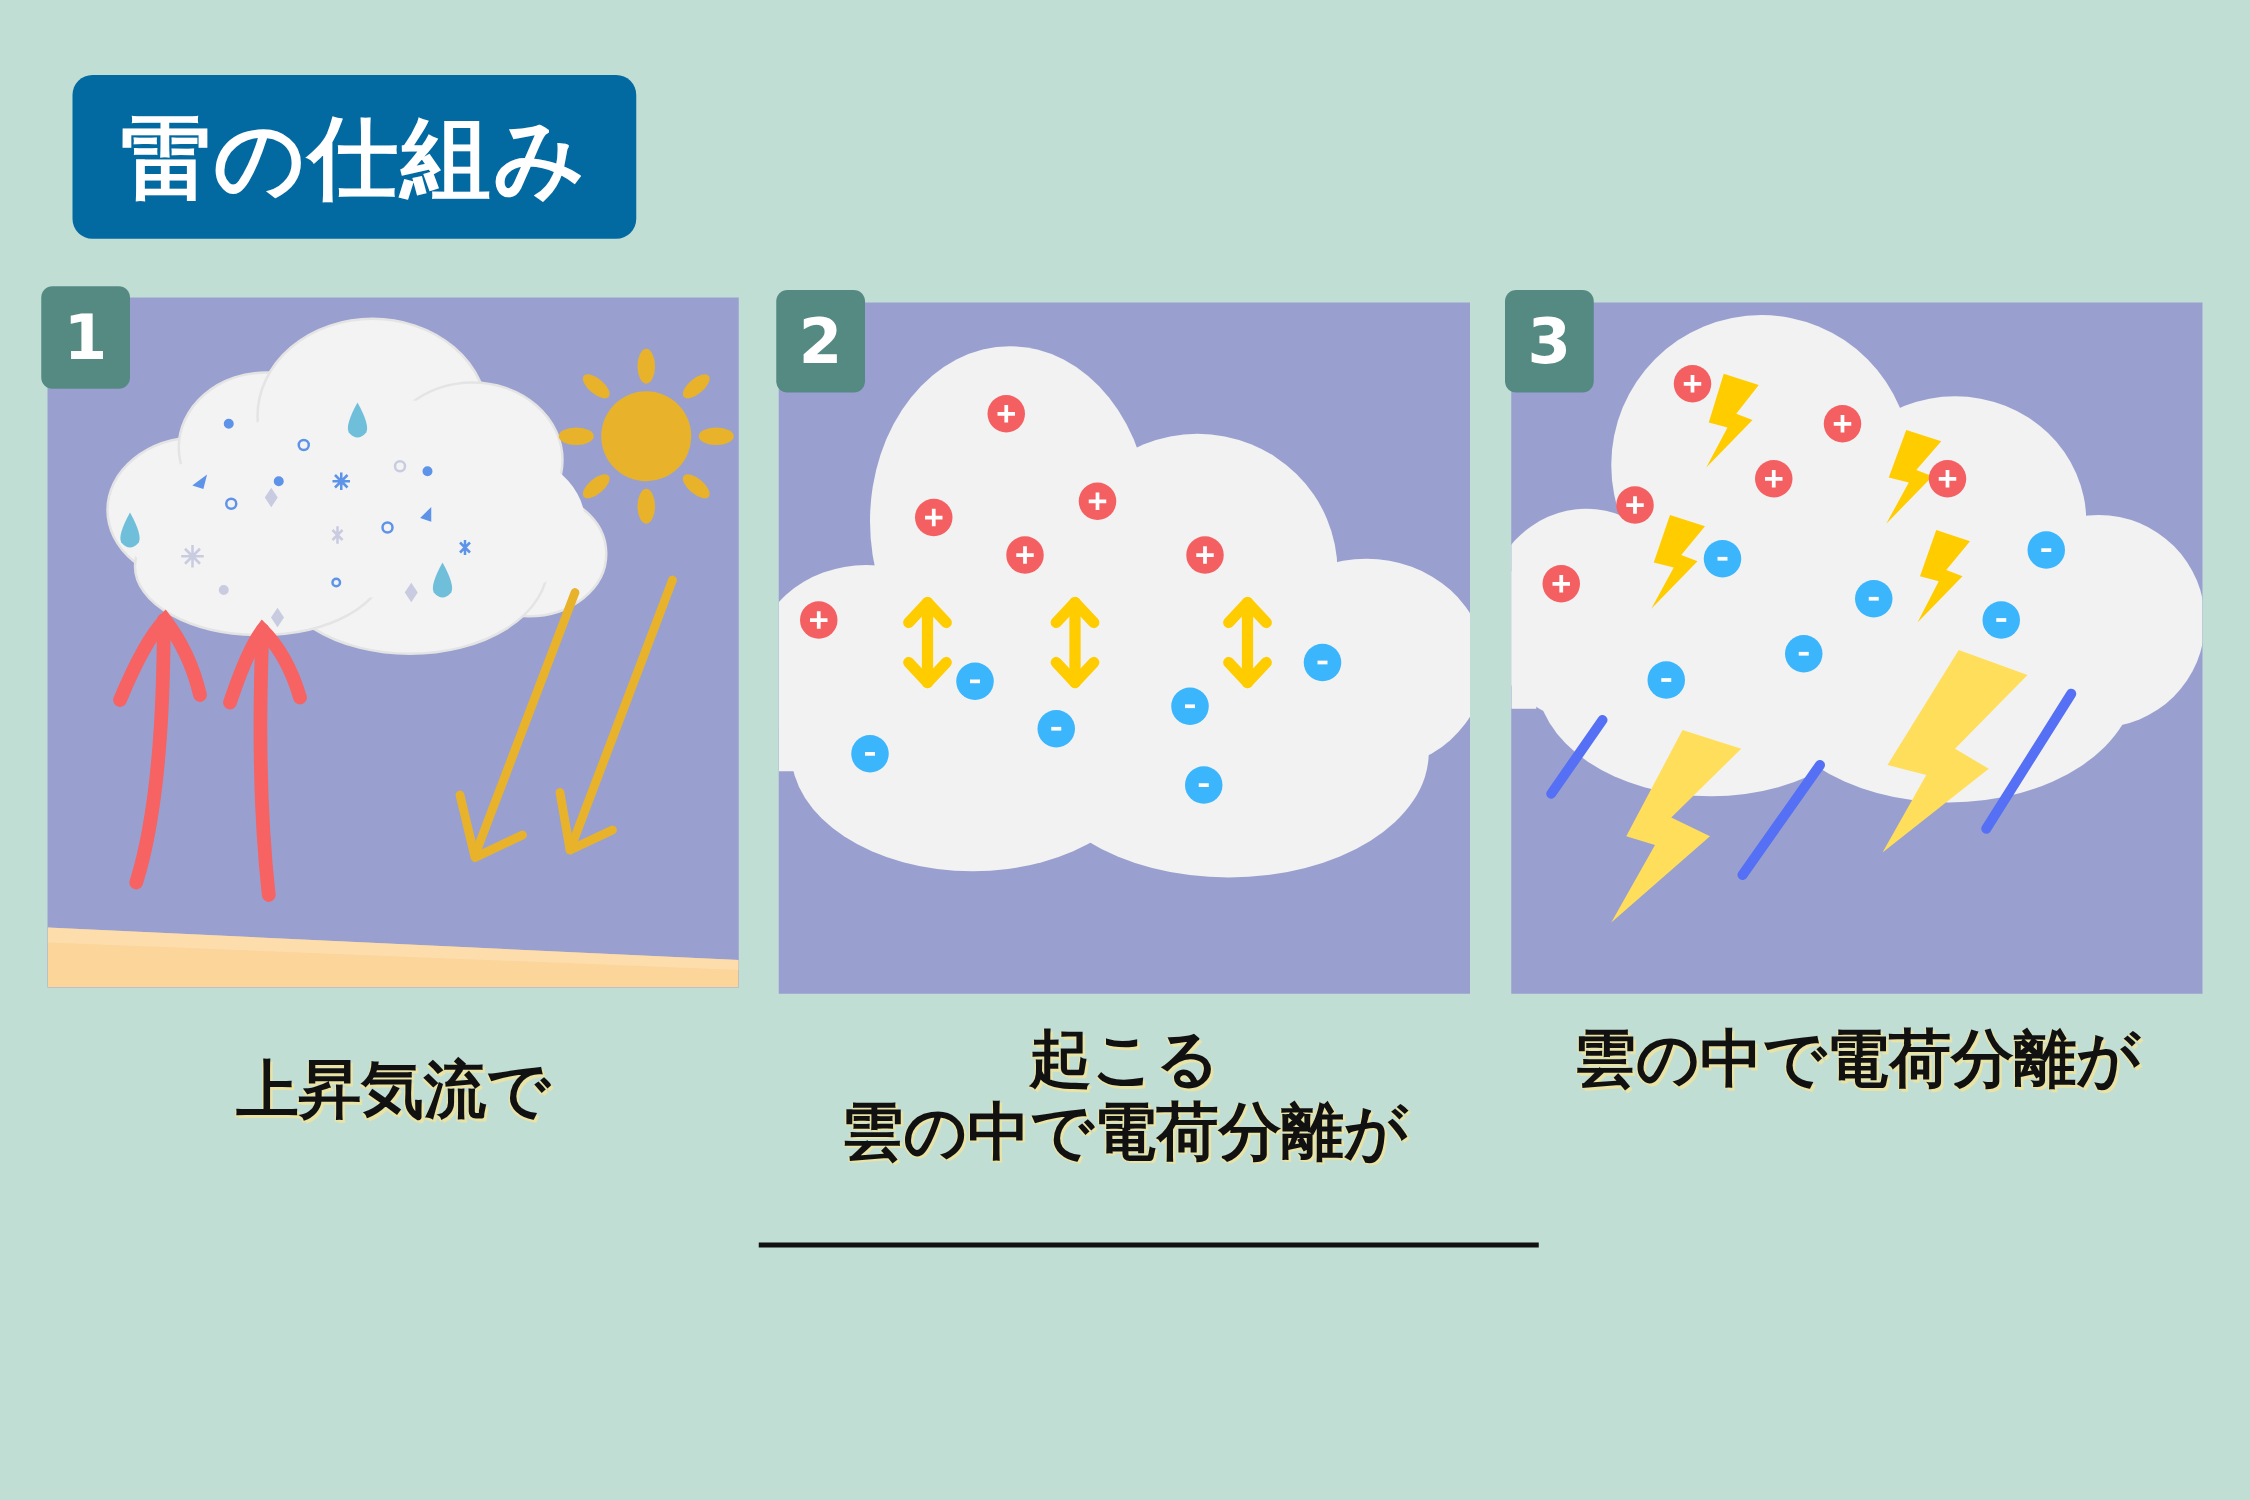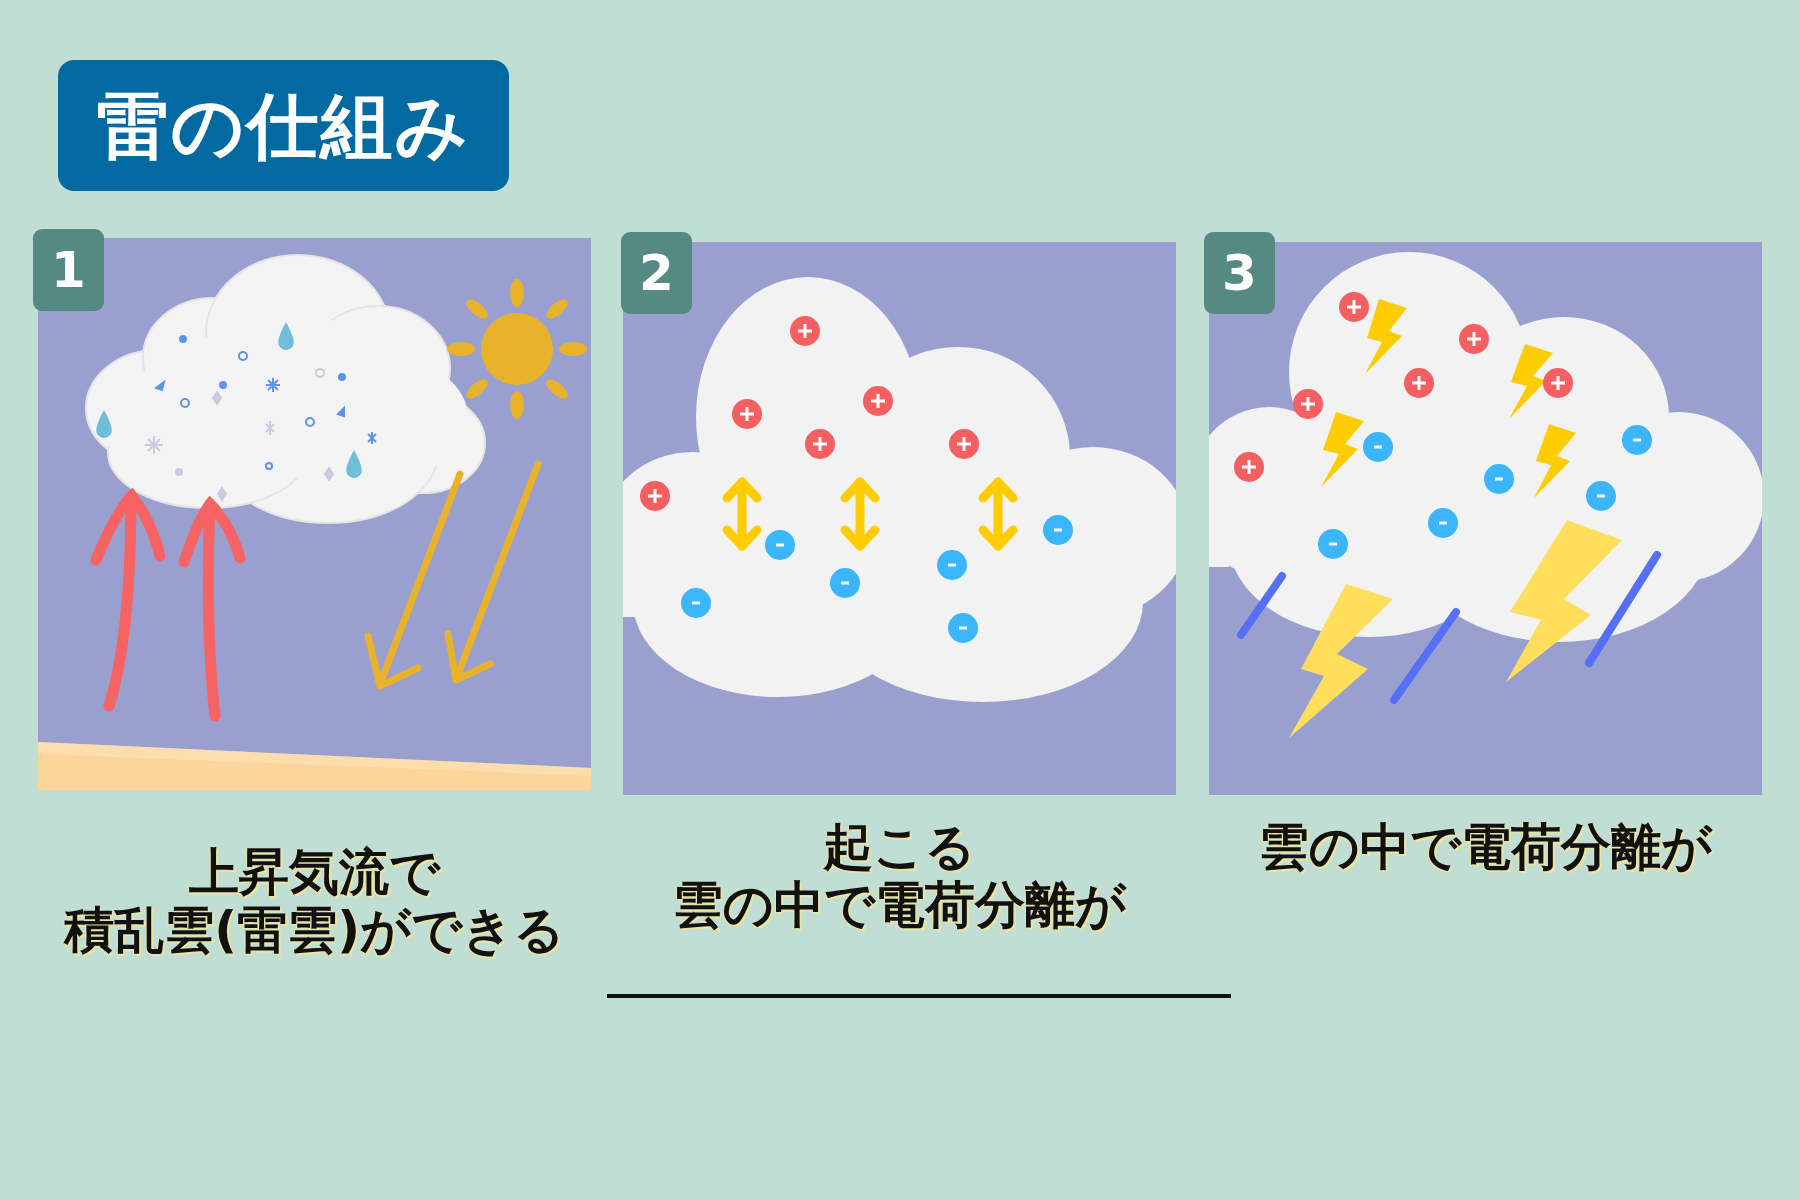--- a/index.html
+++ b/index.html
@@ -119,21 +119,20 @@
     </g>
 
     <g>
       <polygon points="0,504 553,530 553,552 0,552" fill="#fbd59a"></polygon>
       <polygon points="0,504 553,530 553,538 0,516" fill="#fde0b2" opacity="0.7"></polygon>
     </g>
   </svg>
 </div>
 <div class="caption" style="left:38px; top:812px; width:553px;margin-top:31px;">
   <span>上昇気流で</span>
-  <span>積乱雲(雷雲)ができる</span>
 </div>
 
 <div class="badge" style="left:621px; top:232px;">
   <span>2</span>
 </div>
 <div class="panel" style="left:623px; top:242px; width:553px; height:553px;">
   <svg width="553" height="553" viewBox="0 0 553 553">
     <g fill="#f2f2f2">
       <ellipse cx="185" cy="175" rx="112" ry="140"></ellipse>
       <ellipse cx="335" cy="215" rx="112" ry="110"></ellipse>

